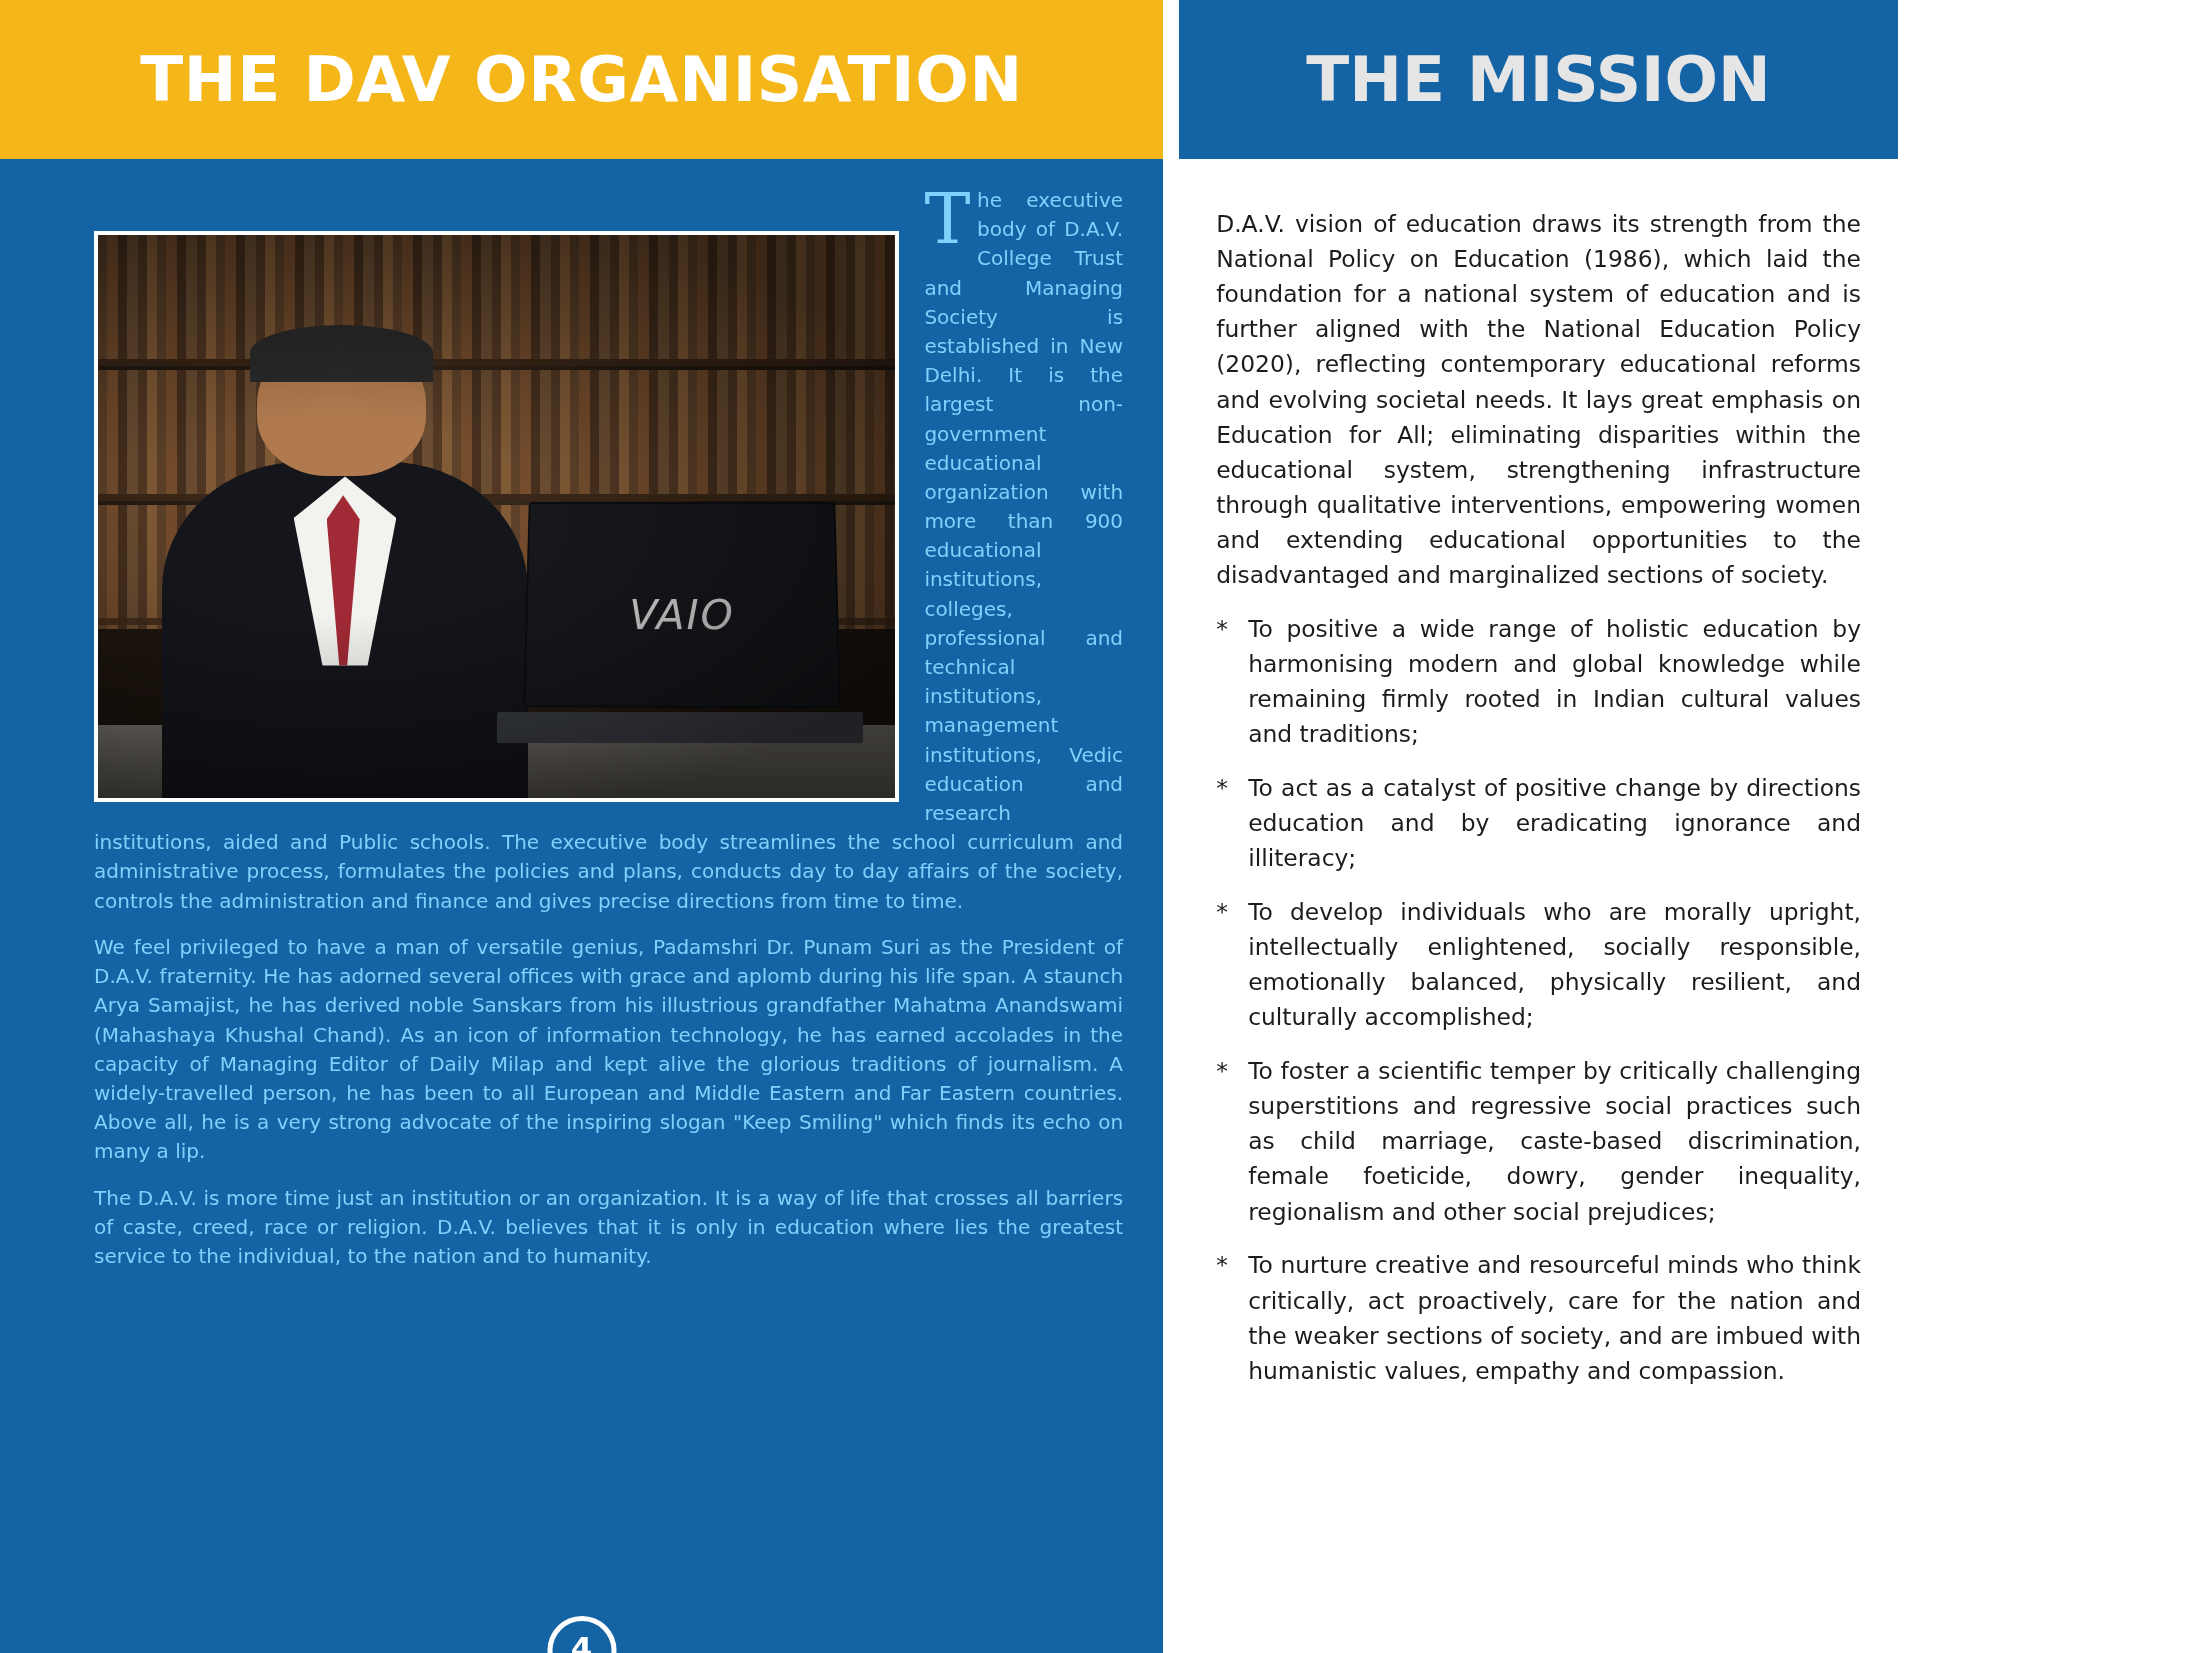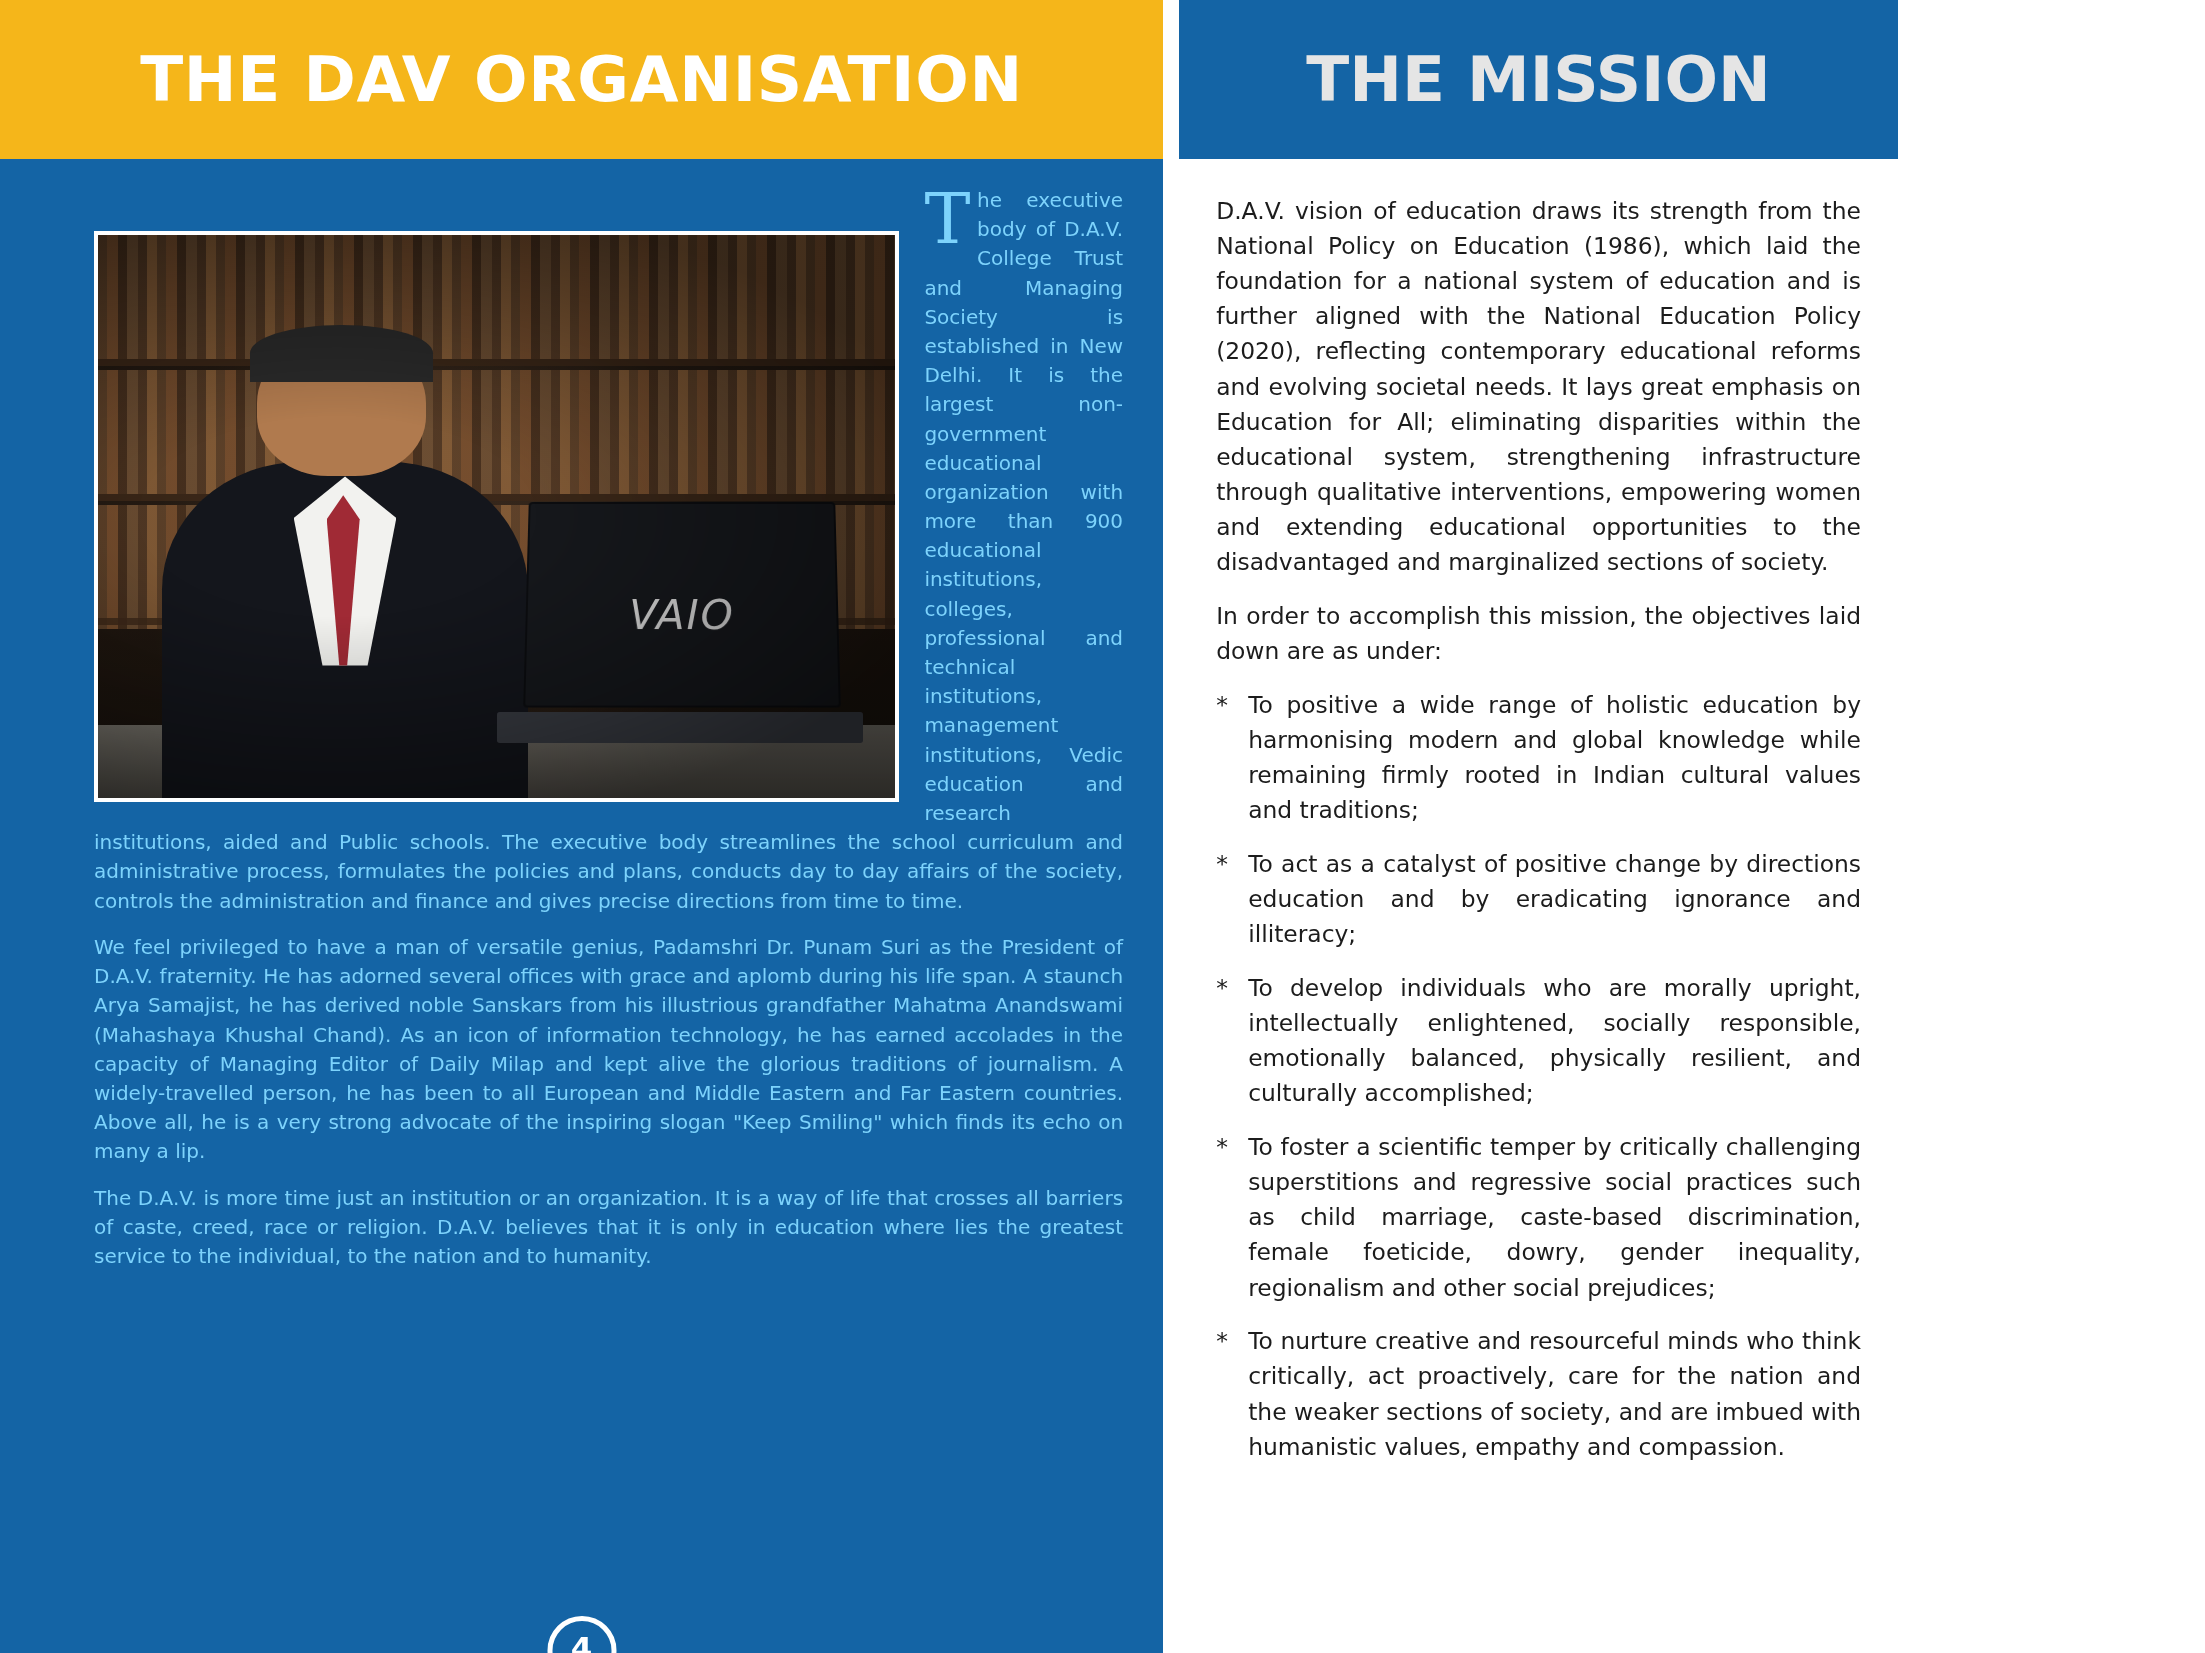--- a/index.html
+++ b/index.html
@@ -275,20 +275,21 @@
     font-weight: bold;
     line-height: 1;
     text-align: center;
     font-family: "DejaVu Sans", sans-serif;
   }
   .right-body {
     flex: 1;
     padding: 35px 37px 0 37px;
     box-sizing: border-box;
     color: #1c1c1c;
+    margin-top: 13px;
   }
   .rp-text {
     font-size: 23.4px;
     line-height: 1.5;
     text-align: justify;
     font-family: "DejaVu Sans", sans-serif;
   }
   .rp-text p { margin: 0 0 18.7px 0; }
   .bullets { margin: 0; padding: 0; list-style: none; }
   .bullets li {
@@ -363,21 +364,20 @@
 
   <div class="right-page">
 
     <div class="right-header">
       <h1>THE MISSION</h1>
     </div>
 
     <div class="right-body">
       <div class="rp-text">
         <p>D.A.V. vision of education draws its strength from the National Policy on Education (1986), which laid the foundation for a national system of education and is further aligned with the National Education Policy (2020), reflecting contemporary educational reforms and evolving societal needs. It lays great emphasis on Education for All; eliminating disparities within the educational system, strengthening infrastructure through qualitative interventions, empowering women and extending educational opportunities to the disadvantaged and marginalized sections of society.</p>
-        <p>In order to accomplish this mission, the objectives laid down are as under:</p>
       </div>
 
       <ul class="bullets">
         <li>
           <span class="star">*</span>
           <span class="btxt">To positive a wide range of holistic education by harmonising modern and global knowledge while remaining firmly rooted in Indian cultural values and traditions;</span>
         </li>
         <li>
           <span class="star">*</span>
           <span class="btxt">To act as a catalyst of positive change by directions education and by eradicating ignorance and illiteracy;</span>

